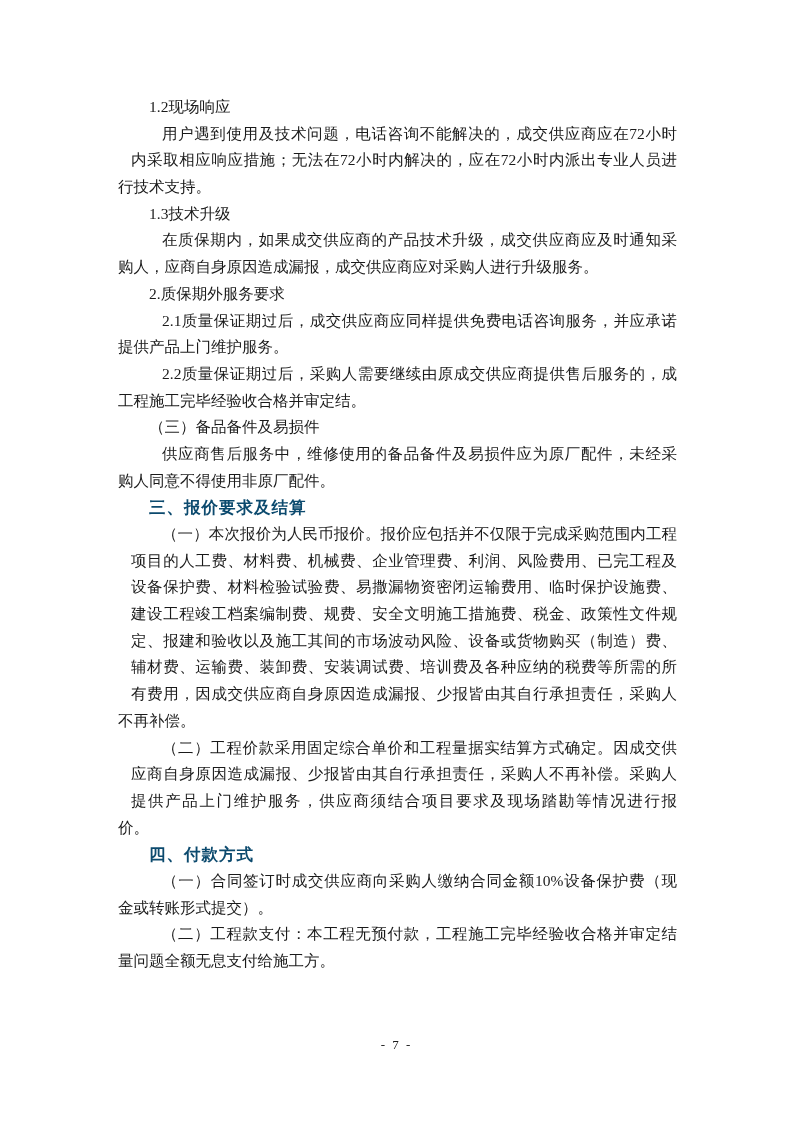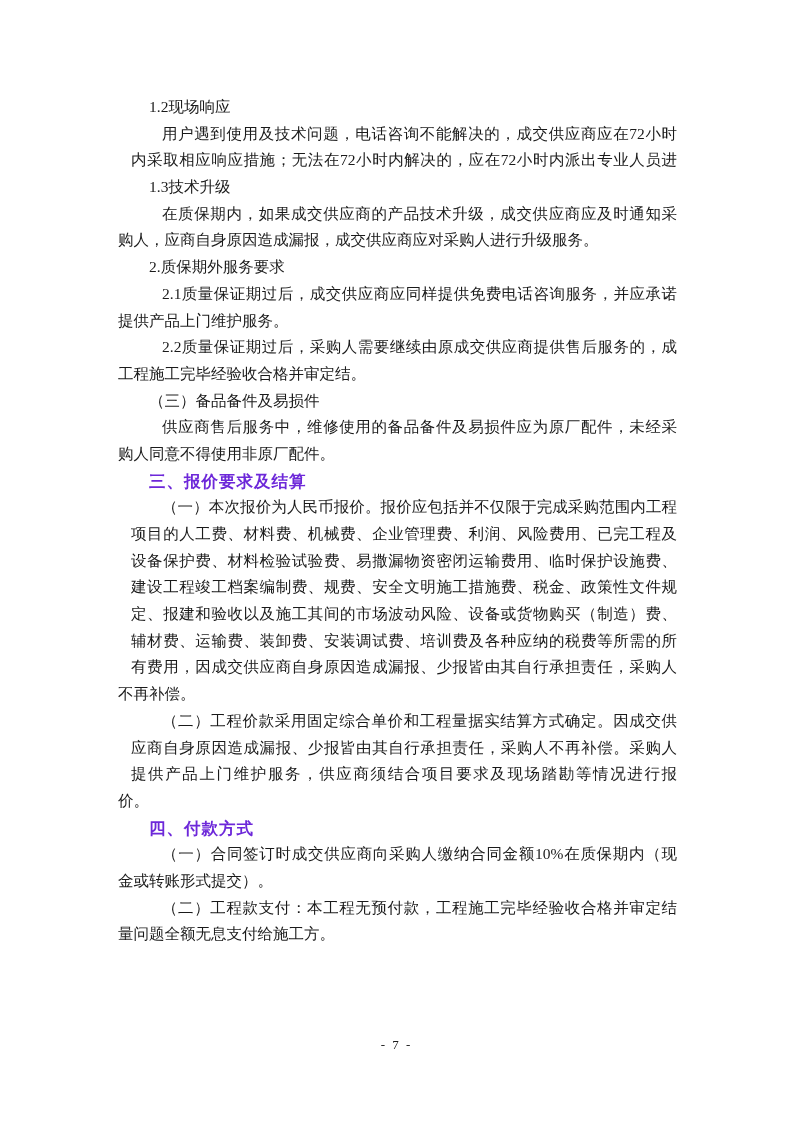--- a/index.html
+++ b/index.html
@@ -35,21 +35,21 @@
     text-align: justify;
     text-align-last: justify;
     margin-left: 13px;
   }
   
   .line.first { text-indent: 31px; }
   .para.heading .line {
     font-family: "Liberation Sans", sans-serif;
     font-weight: bold;
     font-size: 16.5px;
-    color: #6d28d9;
+    color: #0c4a6e;
     letter-spacing: 1px;
   }
   .footer {
     position: absolute;
     top: 1036px;
     left: 0;
     width: 100%;
     text-align: center;
     font-size: 13px;
     line-height: 18px;
@@ -61,20 +61,21 @@
 <body>
 
 <div class="page">
   <div class="doc-body" id="doc-body">
       <div class="para body">
         <div class="line first">1.2现场响应</div>
       </div>
       <div class="para body">
         <div class="line first fill">用户遇到使用及技术问题，电话咨询不能解决的，成交供应商应在72小时</div>
         <div class="line fill">内采取相应响应措施；无法在72小时内解决的，应在72小时内派出专业人员进</div>
+        <div class="line">行技术支持。</div>
       </div>
       <div class="para body">
         <div class="line first">1.3技术升级</div>
       </div>
       <div class="para body">
         <div class="line first fill">在质保期内，如果成交供应商的产品技术升级，成交供应商应及时通知采</div>
         <div class="line">购人，应商自身原因造成漏报，成交供应商应对采购人进行升级服务。</div>
       </div>
       <div class="para body">
         <div class="line first">2.质保期外服务要求</div>
@@ -110,21 +111,21 @@
       <div class="para body">
         <div class="line first fill">（二）工程价款采用固定综合单价和工程量据实结算方式确定。因成交供</div>
         <div class="line fill">应商自身原因造成漏报、少报皆由其自行承担责任，采购人不再补偿。采购人</div>
         <div class="line fill">提供产品上门维护服务，供应商须结合项目要求及现场踏勘等情况进行报</div>
         <div class="line">价。</div>
       </div>
       <div class="para heading">
         <div class="line first">四、付款方式</div>
       </div>
       <div class="para body">
-        <div class="line first fill">（一）合同签订时成交供应商向采购人缴纳合同金额10%在质保期内（现</div>
+        <div class="line first fill">（一）合同签订时成交供应商向采购人缴纳合同金额10%设备保护费（现</div>
         <div class="line">金或转账形式提交）。</div>
       </div>
       <div class="para body">
         <div class="line first fill">（二）工程款支付：本工程无预付款，工程施工完毕经验收合格并审定结</div>
         <div class="line">量问题全额无息支付给施工方。</div>
       </div>
     </div>
   <div class="footer">
     <span>- 7 -</span>
   </div>

